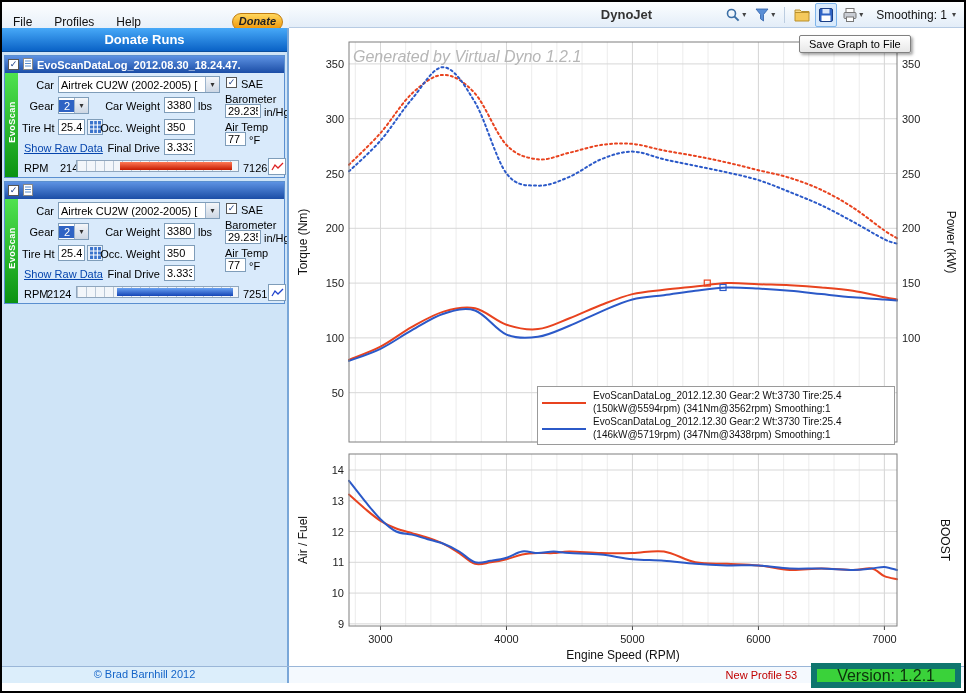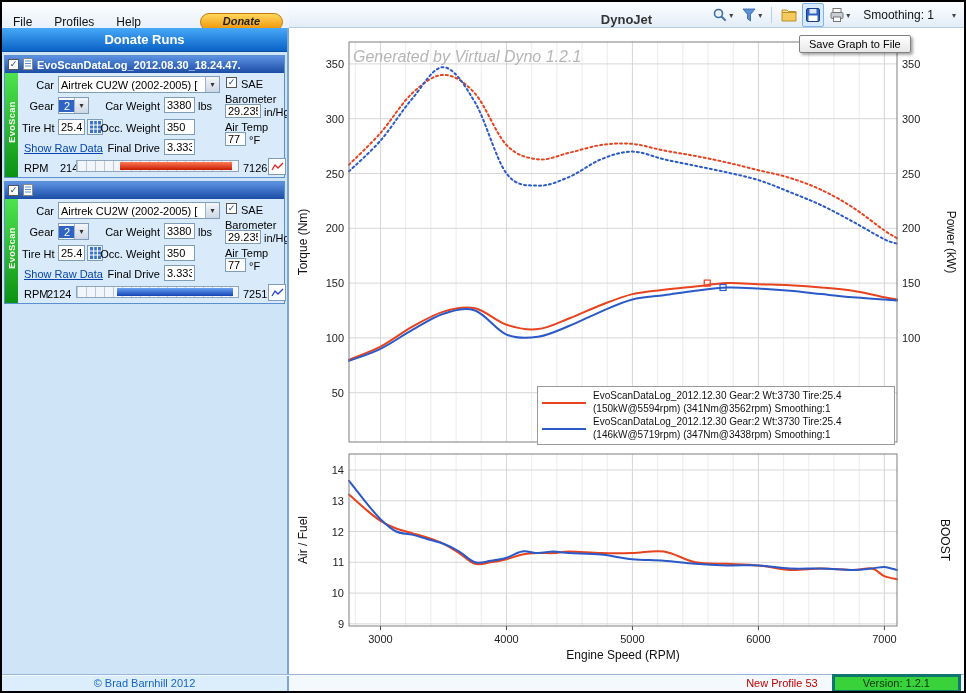--- a/index.html
+++ b/index.html
@@ -2,31 +2,31 @@
 <html><head>
 <meta charset="utf-8">
 <style>
   html,body{margin:0;padding:0;background:#fff;}
   .window{position:relative;width:966px;height:693px;box-sizing:border-box;border:2px solid #000;
     font-family:"Liberation Sans",sans-serif;background:#fff;overflow:hidden;}
   
   .menubar{position:absolute;left:0;top:0;width:287px;height:40px;box-sizing:border-box;
     background:linear-gradient(#fdfeff,#dde9f6);border-bottom:1px solid #b7cbe3;display:flex;align-items:center;justify-content:space-between;}
   .menu-item{font-size:12px;color:#111;padding:0 11px;line-height:26px;cursor:default;}
-  .donate-btn{margin-left:auto;margin-right:6px;height:16px;line-height:15px;padding:0 22px;border-radius:9px;
+  .donate-btn{margin-left:auto;margin-right:6px;height:16px;line-height:15px;padding:0 6px;border-radius:9px;
     background:linear-gradient(#ffd75e,#ef9203);border:1px solid #c07c12;font-size:11px;font-weight:bold;font-style:italic;color:#222;}
   .chart-toolbar{position:absolute;left:287px;right:0;top:0;height:26px;box-sizing:border-box;
-    background:linear-gradient(#fcfeff,#e3edf8);border-bottom:1px solid #b7cbe3;display:flex;align-items:flex-end;}
+    background:linear-gradient(#fcfeff,#e3edf8);border-bottom:1px solid #b7cbe3;display:flex;align-items:center;}
   .tb-title{position:absolute;left:0;right:0;text-align:center;font-size:13px;font-weight:bold;color:#333;}
   .tb-icons{margin-left:auto;display:flex;align-items:center;gap:2px;padding-right:8px;z-index:2;}
   .tb-btn{display:flex;align-items:center;height:20px;padding:1px 2px;border:1px solid transparent;border-radius:2px;}
   .tb-btn.active{background:#d9eafc;border-color:#7eb4ea;}
   .dd{font-size:8px;color:#444;margin-left:1px;}
   .tb-sep{width:1px;height:16px;background:#bccde0;margin:0 4px;}
-  .smoothing{font-size:12px;color:#111;margin-left:8px;display:flex;align-items:center;gap:17px;}
+  .smoothing{font-size:12px;color:#111;margin-left:8px;display:flex;align-items:center;gap:4px;}
   
   .sidebar{position:absolute;left:0;top:26px;width:287px;bottom:16px;box-sizing:border-box;
     background:#cfe4f7;border-right:2px solid #7aa7d8;overflow:hidden;}
   .opened-runs{height:23px;line-height:23px;text-align:center;color:#fff;font-size:13px;font-weight:bold;
     background:linear-gradient(#47a9f8,#0a62c6);border-bottom:1px solid #0a4f9e;}
   .run-panel{margin:3px 2px 2px 2px;border:1px solid #5a8fd0;background:#d9eafb;}
   .run-header{height:17px;background:linear-gradient(#5d92e2,#1b4da6);display:flex;align-items:center;gap:4px;padding:0 3px;}
   .cb{display:inline-block;width:11px;height:11px;box-sizing:border-box;background:#fff;border:1px solid #555;
     font-size:9px;line-height:9px;text-align:center;color:#1b3f86;}
   .run-title{color:#fff;font-weight:bold;font-size:11px;white-space:nowrap;overflow:hidden;flex:1;}
@@ -62,27 +62,27 @@
   .watermark{position:absolute;left:62px;top:12px;font-size:16px;font-style:italic;color:#b6b6b6;}
   .legend{position:absolute;left:246px;top:350px;width:358px;box-sizing:border-box;background:#fff;
     border:1px solid #9a9a9a;padding:2px 4px;}
   .lg-row{display:flex;align-items:center;gap:7px;margin:1px 0;}
   .lg-line{width:44px;border-top:2px solid #000;flex:none;}
   .lg-txt{font-size:10px;color:#111;line-height:1.25;}
   .tooltip{position:absolute;left:510px;top:7px;padding:2px 9px;font-size:11px;color:#000;white-space:nowrap;
     background:linear-gradient(#ffffff,#e7e7e7);border:1px solid #808080;border-radius:2px;
     box-shadow:2px 2px 3px rgba(0,0,0,.35);z-index:6;}
   
-  .statusbar{position:absolute;left:0;right:0;bottom:0;height:16px;display:flex;border-top:1px solid #9ab6d8;background:#f4f9fe;align-items:center;}
+  .statusbar{position:absolute;left:0;right:0;bottom:8px;height:16px;display:flex;border-top:1px solid #9ab6d8;background:#f4f9fe;}
   .status-left{width:287px;box-sizing:border-box;border-right:2px solid #7aa7d8;background:#dceefb;
     text-align:center;font-size:11px;line-height:15px;color:#1464c8;}
   .status-right{flex:1;display:flex;justify-content:flex-end;align-items:center;gap:14px;padding-right:3px;}
   .profile{font-size:11px;color:#c00000;}
-  .version{font-size:11px;color:#0c300c;background:#3ad23a;border:3px solid #0f766e;
-    padding:0 28px;height:13px;line-height:13px;}
+  .version{font-size:16px;color:#0c300c;background:#3ad23a;border:6px solid #0f766e;
+    padding:0 20px;height:13px;line-height:13px;}
 </style>
 </head>
 <body>
 
 <div class="window">
 
   <div class="menubar">
     <span class="menu-item">File</span>
     <span class="menu-item">Profiles</span>
     <span class="menu-item">Help</span>

